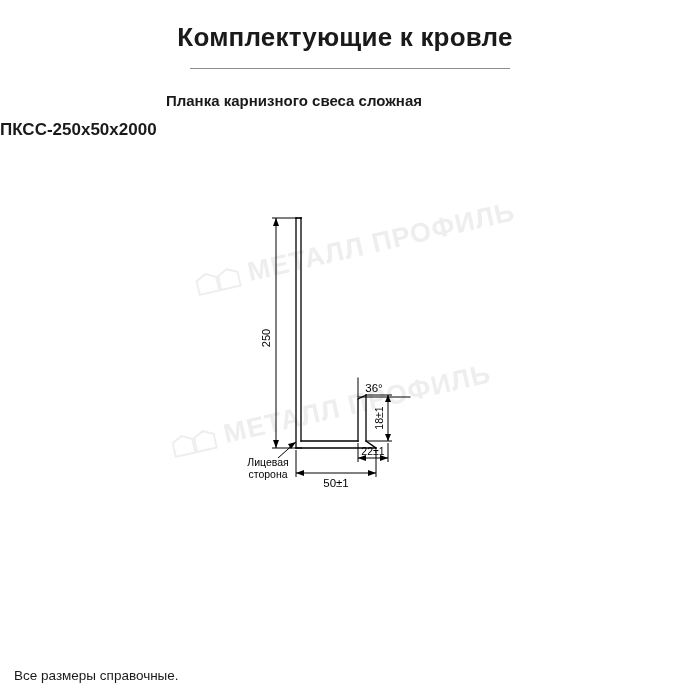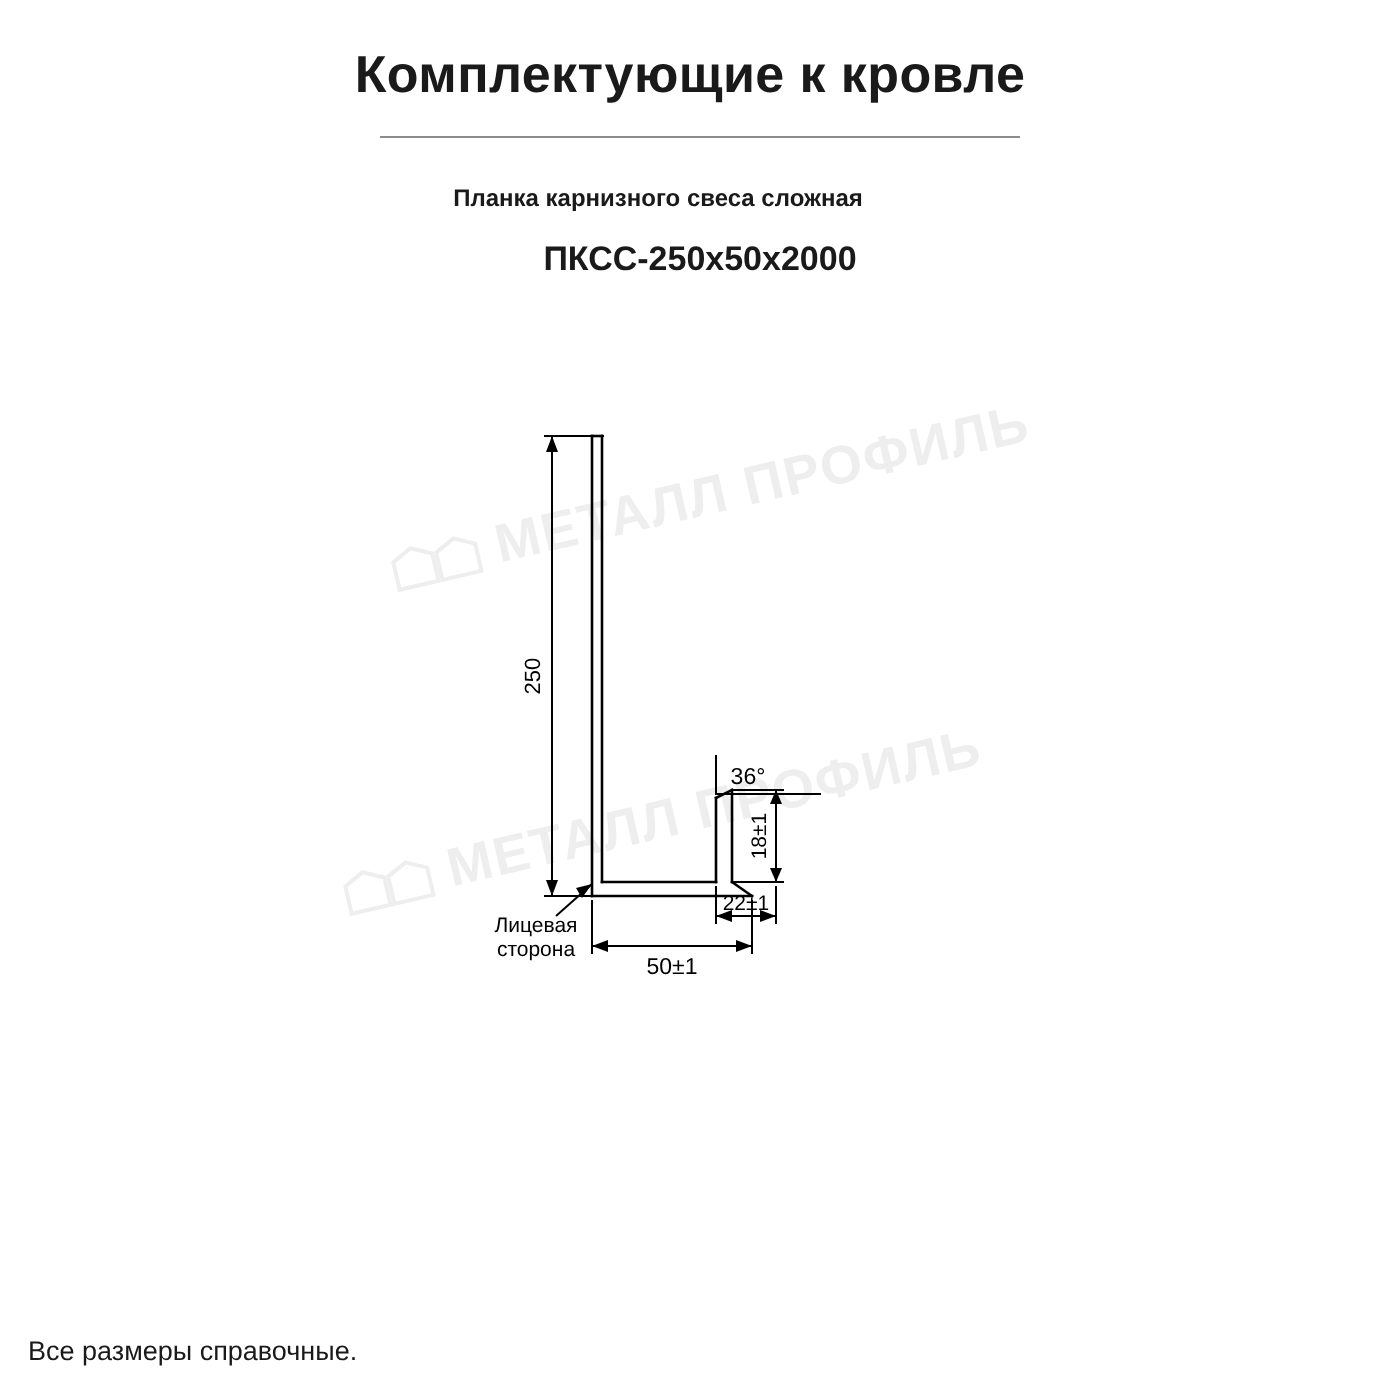--- a/index.html
+++ b/index.html
@@ -38,30 +38,28 @@
     width: 320px;
     height: 1px;
     background: #8c8c8c;
   }
   .subtitle {
     position: absolute;
     top: 92px;
     left: 0;
     width: 588px;
     text-align: center;
-    font-size: 12px;
-    font-weight: bold;
-    padding-left: 35px;
+    font-size: 15px;
+    font-weight: bold;
   }
   .code {
     position: absolute;
     top: 120px;
     left: 0;
     width: 700px;
-    text-align: center;
     font-size: 17px;
     font-weight: bold;
   }
 
   
   .watermark {
     position: absolute;
     color: #eeeeee;
     font-size: 27px;
     font-weight: bold;

